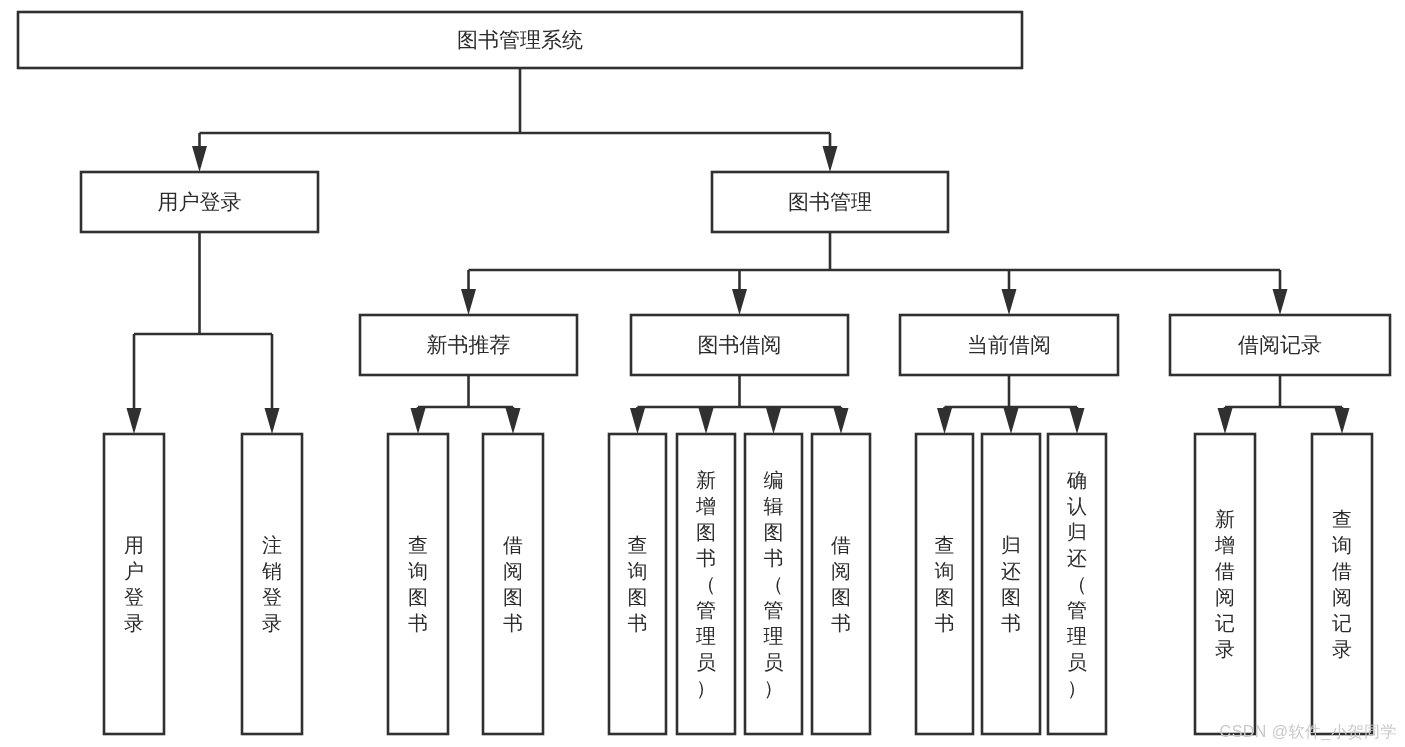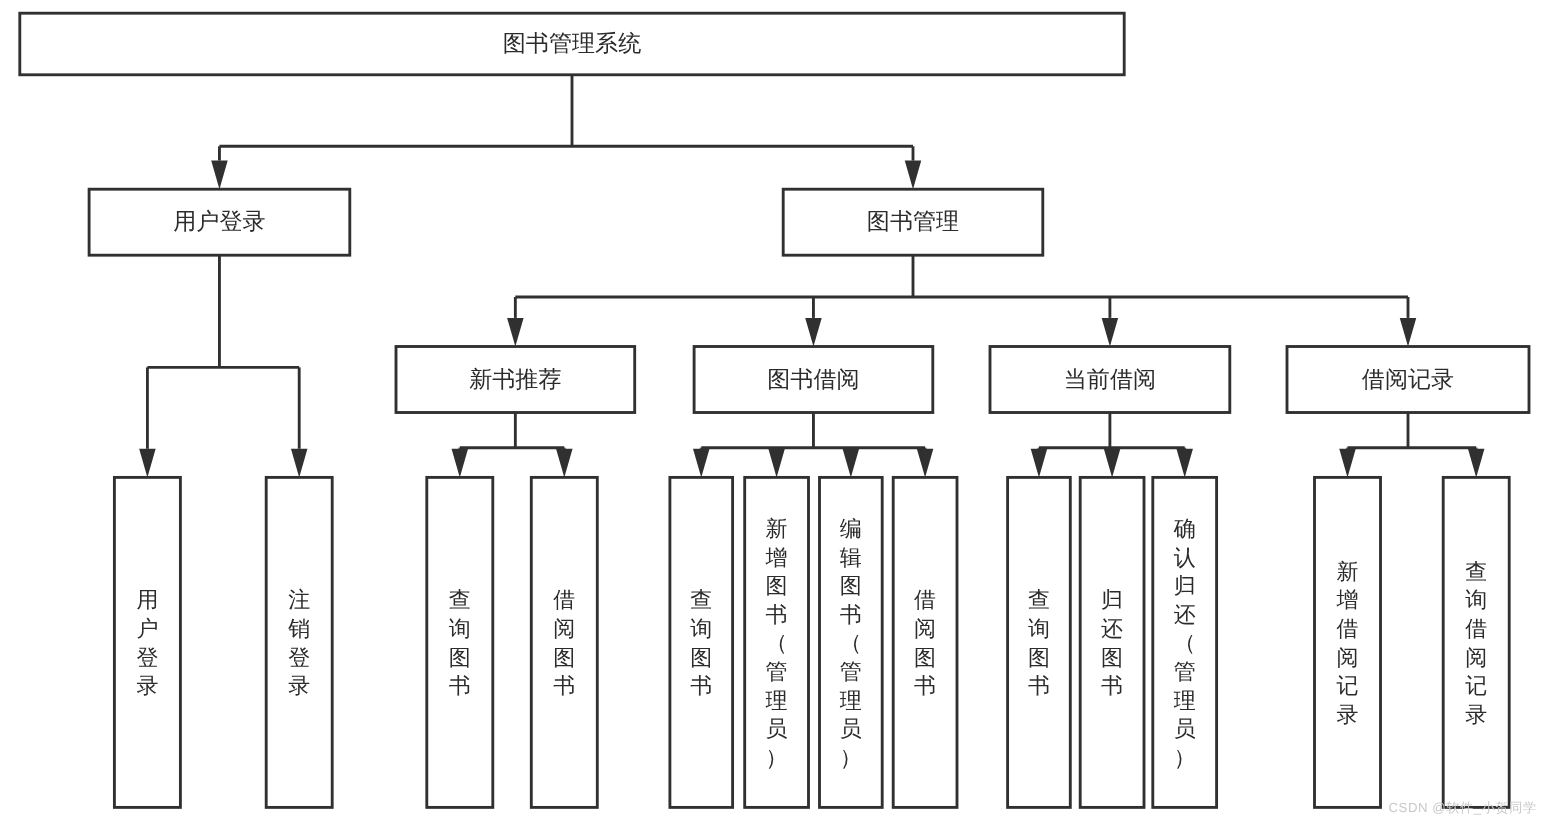--- a/index.html
+++ b/index.html
@@ -19,21 +19,21 @@
   .node-label-vert{
     font-family:"Liberation Sans","DejaVu Sans",sans-serif;
     fill:#2b2b2b;font-size:20px;
     text-anchor:middle;
   }
   .edge-line{stroke:#303030;stroke-width:2.6;fill:none;stroke-linecap:butt;}
   .edge-arrow{fill:#303030;stroke:none;}
   .watermark{
     position:absolute;right:8px;bottom:4px;
     font-family:"Liberation Sans","DejaVu Sans",sans-serif;
-    font-size:12px;color:#c9c9c9;letter-spacing:.5px;
+    font-size:16px;color:#c9c9c9;letter-spacing:.5px;
     white-space:nowrap;user-select:none;
   }
 </style>
 </head>
 <body>
 
 <div id="diagram-root">
   <svg id="tree" viewBox="0 0 1405 747" xmlns="http://www.w3.org/2000/svg">
     <g id="edges-layer">
         <g>

